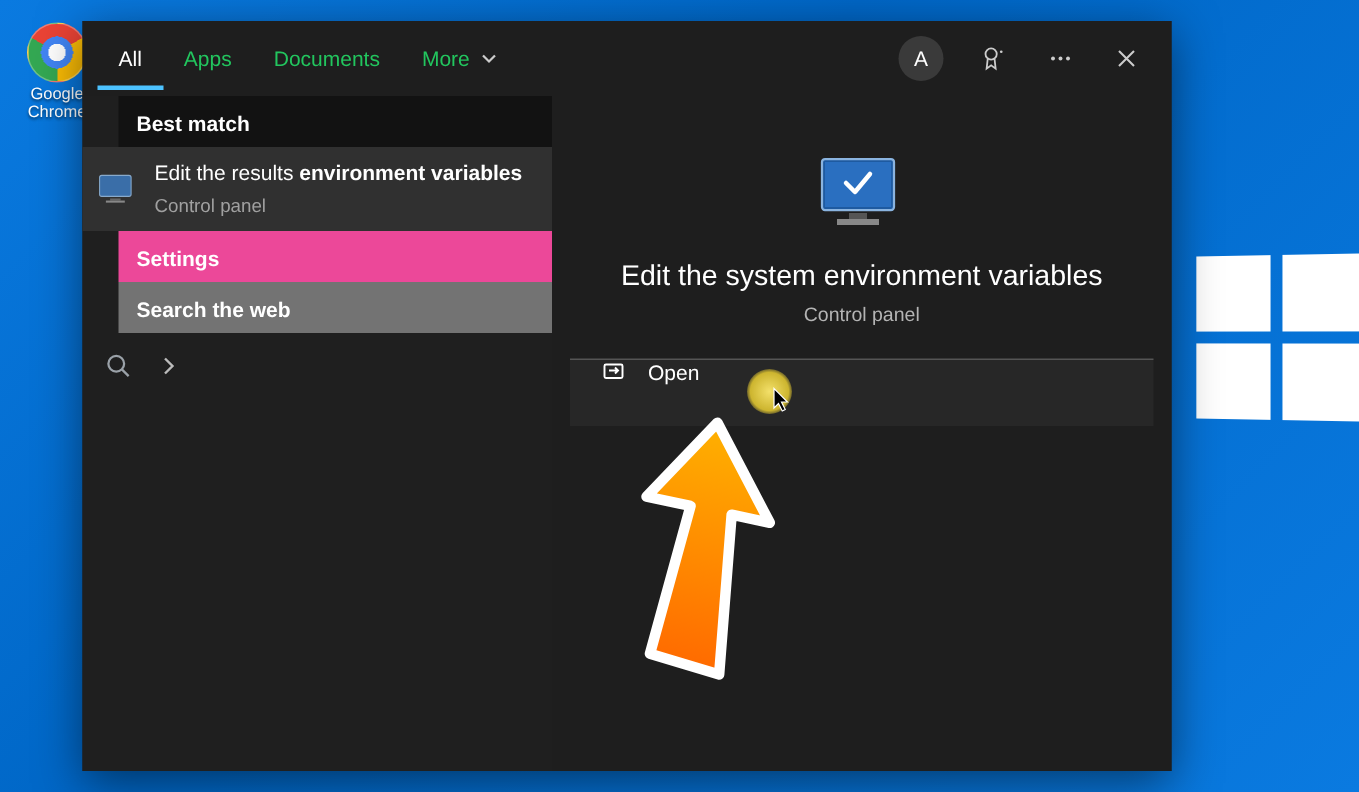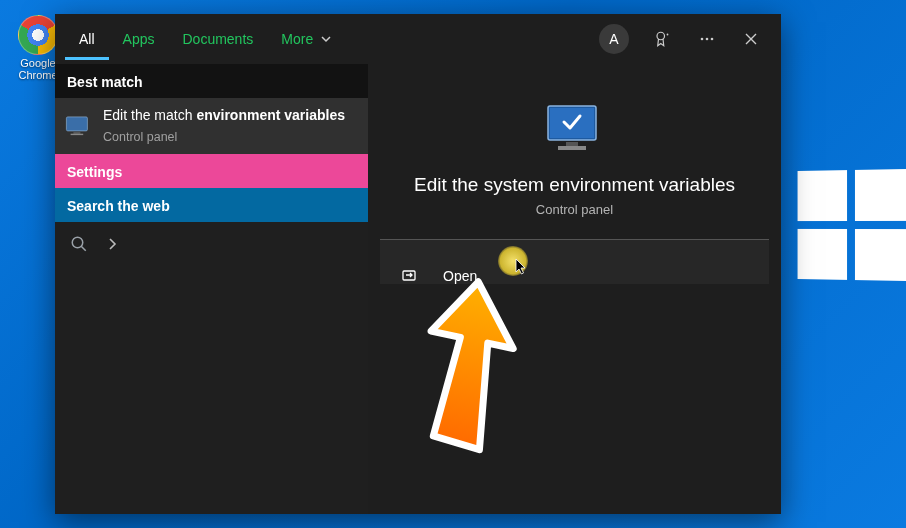--- a/index.html
+++ b/index.html
@@ -89,20 +89,21 @@
     display: flex;
     flex-direction: column;
     font-size: 14px;
   }
   .section-header {
     padding: 10px 12px 8px;
     background: #121212;
     font-size: 14px;
     font-weight: 600;
     color: #fff;
+    margin-left: 24px;
   }
   .result-row {
     display: flex;
     align-items: center;
     padding: 8px 10px;
     gap: 10px;
     cursor: pointer;
     position: relative;
   }
   .result-row.selected { background: #303030; }
@@ -130,25 +131,25 @@
     align-items: center;
     padding: 28px 12px 0;
     position: relative;
   }
   .preview-icon { margin: 10px 0 18px; }
   .preview-title { font-size: 19px; color: #fff; text-align: center; font-weight: 400; }
   .preview-sub { font-size: 13px; color: #b4b4b4; margin-top: 6px; text-align: center; }
   .divider { height: 1px; background: #555; width: 100%; margin: 22px 0 0; }
   .action-row {
     display: flex;
-    align-items: flex-end;
+    align-items: flex-start;
     height: 44px;
     width: 100%;
     padding: 0 22px;
-    gap: 25px;
+    gap: 14px;
     background: #272727;
     cursor: pointer;
   }
   .action-icon { width: 16px; height: 16px; color: #fff; display:flex; align-items:center; justify-content:center;}
   .action-text { font-size: 14px; color: #fff; }
   .highlight-dot {
     position: absolute;
     left: 118px; top: 6px;
     width: 30px; height: 30px;
     border-radius: 50%;
@@ -231,30 +232,30 @@
       <div class="result-row selected">
         <div class="result-icon monitor-icon">
           <svg width="28" height="22" viewBox="0 0 40 30">
             <rect x="2" y="2" width="30" height="20" rx="2" fill="#3a6ea8" stroke="#88aacc" stroke-width="1"></rect>
             <rect x="12" y="24" width="10" height="2" fill="#666"></rect>
             <rect x="8" y="26" width="18" height="2" fill="#888"></rect>
           </svg>
         </div>
         <div class="result-text">
           <div class="result-title">
-            <span>Edit the match </span><span class="bold">environment variables</span>
+            <span>Edit the results </span><span class="bold">environment variables</span>
           </div>
           <div class="result-sub">Control panel</div>
         </div>
       </div>
 
       <div class="section-header" style="background:#ec4899">Settings</div>
 
 
-      <div class="section-header" style="background:#0369a1">Search the web</div>
+      <div class="section-header" style="background:#737373">Search the web</div>
 
       <div class="result-row hover">
         <div class="result-icon web-icon">
           <svg width="18" height="18" viewBox="0 0 24 24" fill="none" stroke-width="2">
             <circle cx="10" cy="10" r="7"></circle>
               <path d="M15 15 L21 21"></path>
           </svg>
         </div>
         <div class="chevron">
           <svg width="10" height="12" viewBox="0 0 10 12" fill="none">

